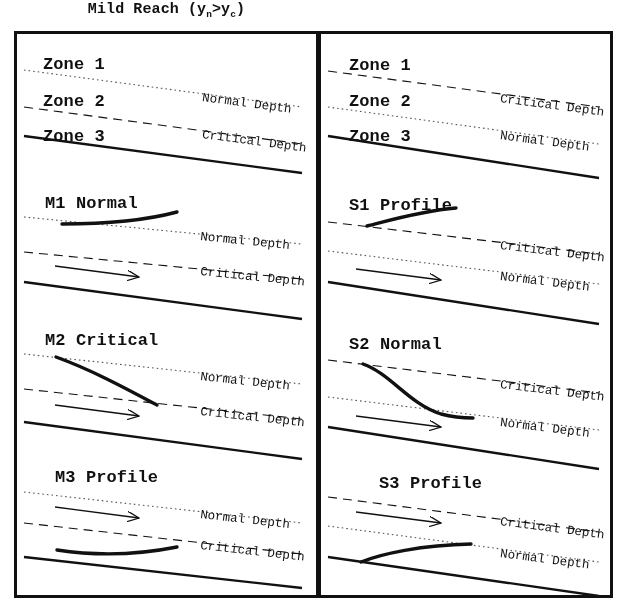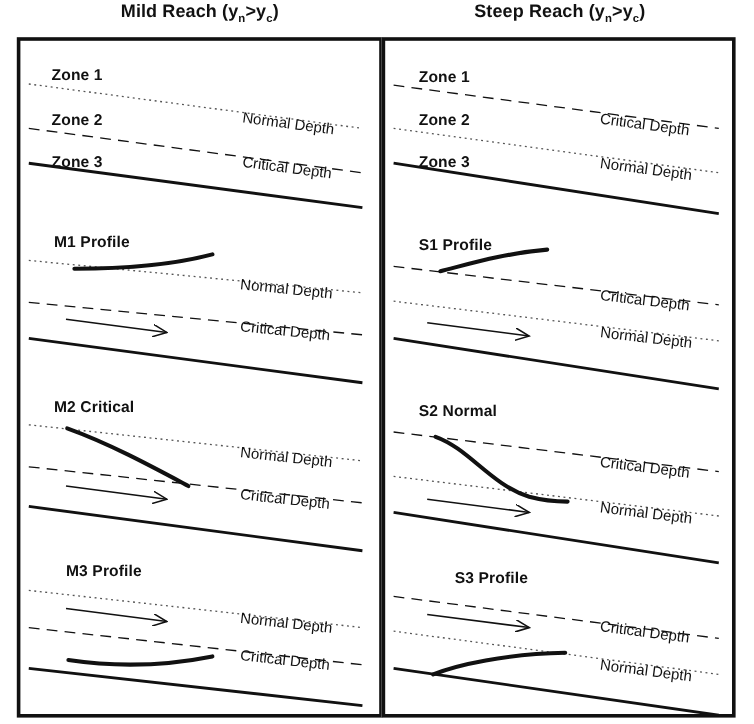--- a/index.html
+++ b/index.html
@@ -3,21 +3,21 @@
 <meta charset="utf-8">
 <style>
   html,body{margin:0;padding:0;background:#ffffff;}
   body{
     width:628px;height:603px;
     font-family:"Liberation Sans",sans-serif;
     color:#111;
     overflow:hidden;
     position:relative;
   }
-  #root{position:relative;width:536px;height:603px;}
+  #root{position:relative;width:536px;height:603px;font-family:Liberation Mono, monospace;}
 
   .col-title{
     position:absolute;
     top:1px;
     font-size:15px;
     font-weight:bold;
     letter-spacing:.1px;
     color:#111;
     text-align:center;
     white-space:nowrap;
@@ -33,21 +33,21 @@
     background:#fff;
   }
   #frame-mild{left:14px;top:31px;width:305px;height:567px;}
   #frame-steep{left:318px;top:31px;width:295px;height:567px;}
 
   .panel{position:absolute;left:0;top:0;}
   .panel svg{display:block;}
 
   .lbl{
     position:absolute;
-    font-size:13px;
+    font-size:17px;
     font-weight:bold;
     color:#111;
     white-space:nowrap;
     letter-spacing:.1px;
   }
   .depth-lbl{
     position:absolute;
     font-size:12.5px;
     font-weight:normal;
     color:#111;
@@ -55,21 +55,20 @@
     transform-origin:left top;
   }
 </style>
 </head>
 <body>
 
 <div id="root">
 
   <div class="col-title" id="title-mild"><span>Mild Reach (y</span><sub>n</sub><span>&gt;y</span><sub>c</sub><span>)</span></div>
 
-  <div class="col-title" id="title-steep"><span>Steep Reach (y</span><sub>n</sub><span>&gt;y</span><sub>c</sub><span>)</span></div>
 
   <div class="frame" id="frame-mild">
     <div class="panel">
       <svg width="299" height="561" viewBox="0 0 299 561" xmlns="http://www.w3.org/2000/svg">
         <defs>
           <marker id="ah-m" markerWidth="10" markerHeight="8" refX="9" refY="4" orient="auto">
             <path d="M0,0 L9,4 L0,8" fill="none" stroke="#111" stroke-width="1"></path>
           </marker>
         </defs>
 
@@ -105,21 +104,21 @@
       </svg>
     </div>
 
     <span class="lbl" style="left:26px;top:21px;">Zone 1</span>
     <span class="lbl" style="left:26px;top:58px;">Zone 2</span>
     <span class="lbl" style="left:26px;top:93px;">Zone 3</span>
 
     <span class="depth-lbl" style="left:186px;top:57px;transform:rotate(7.5deg);">Normal Depth</span>
     <span class="depth-lbl" style="left:186px;top:94px;transform:rotate(7.5deg);">Critical Depth</span>
 
-    <span class="lbl" style="left:28px;top:160px;">M1 Profile</span>
+    <span class="lbl" style="left:28px;top:160px;">M1 Normal</span>
     <span class="depth-lbl" style="left:184px;top:196px;transform:rotate(5.8deg);">Normal Depth</span>
     <span class="depth-lbl" style="left:184px;top:231px;transform:rotate(5.8deg);">Critical Depth</span>
 
     <span class="lbl" style="left:28px;top:297px;">M2 Critical</span>
     <span class="depth-lbl" style="left:184px;top:336px;transform:rotate(6.2deg);">Normal Depth</span>
     <span class="depth-lbl" style="left:184px;top:371px;transform:rotate(6.2deg);">Critical Depth</span>
 
     <span class="lbl" style="left:38px;top:434px;">M3 Profile</span>
     <span class="depth-lbl" style="left:184px;top:474px;transform:rotate(6.4deg);">Normal Depth</span>
     <span class="depth-lbl" style="left:184px;top:505px;transform:rotate(6.4deg);">Critical Depth</span>

